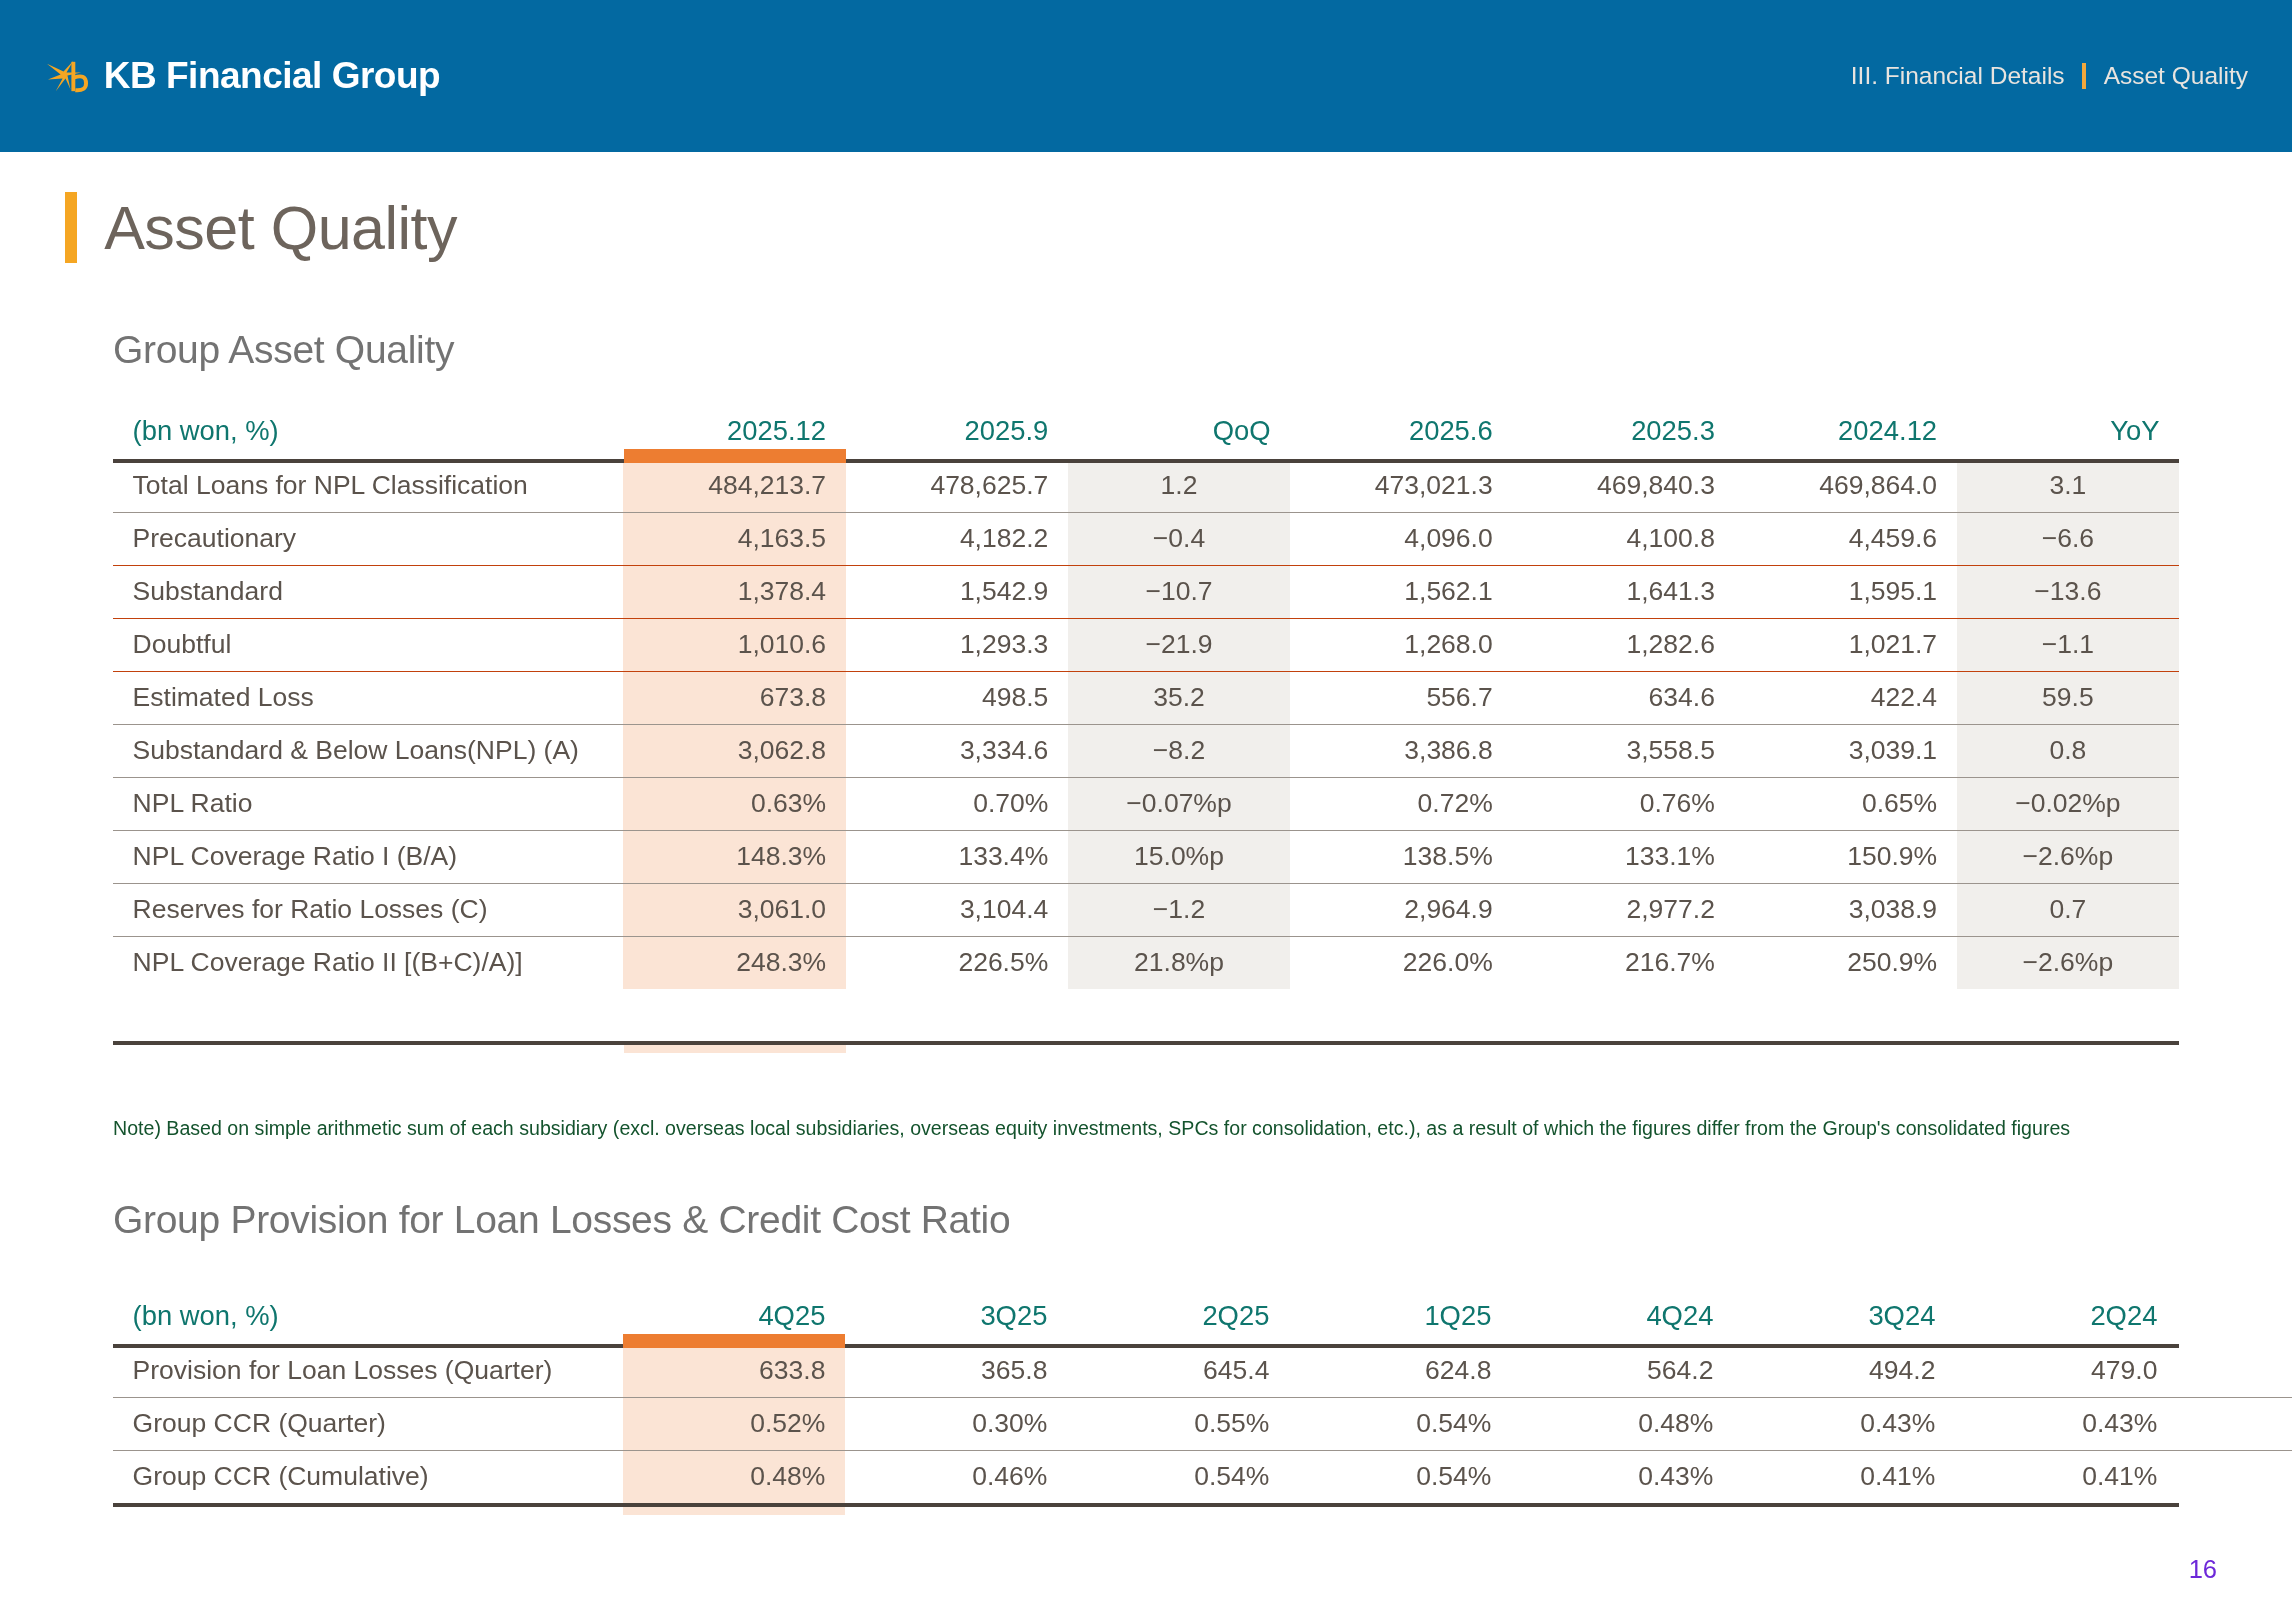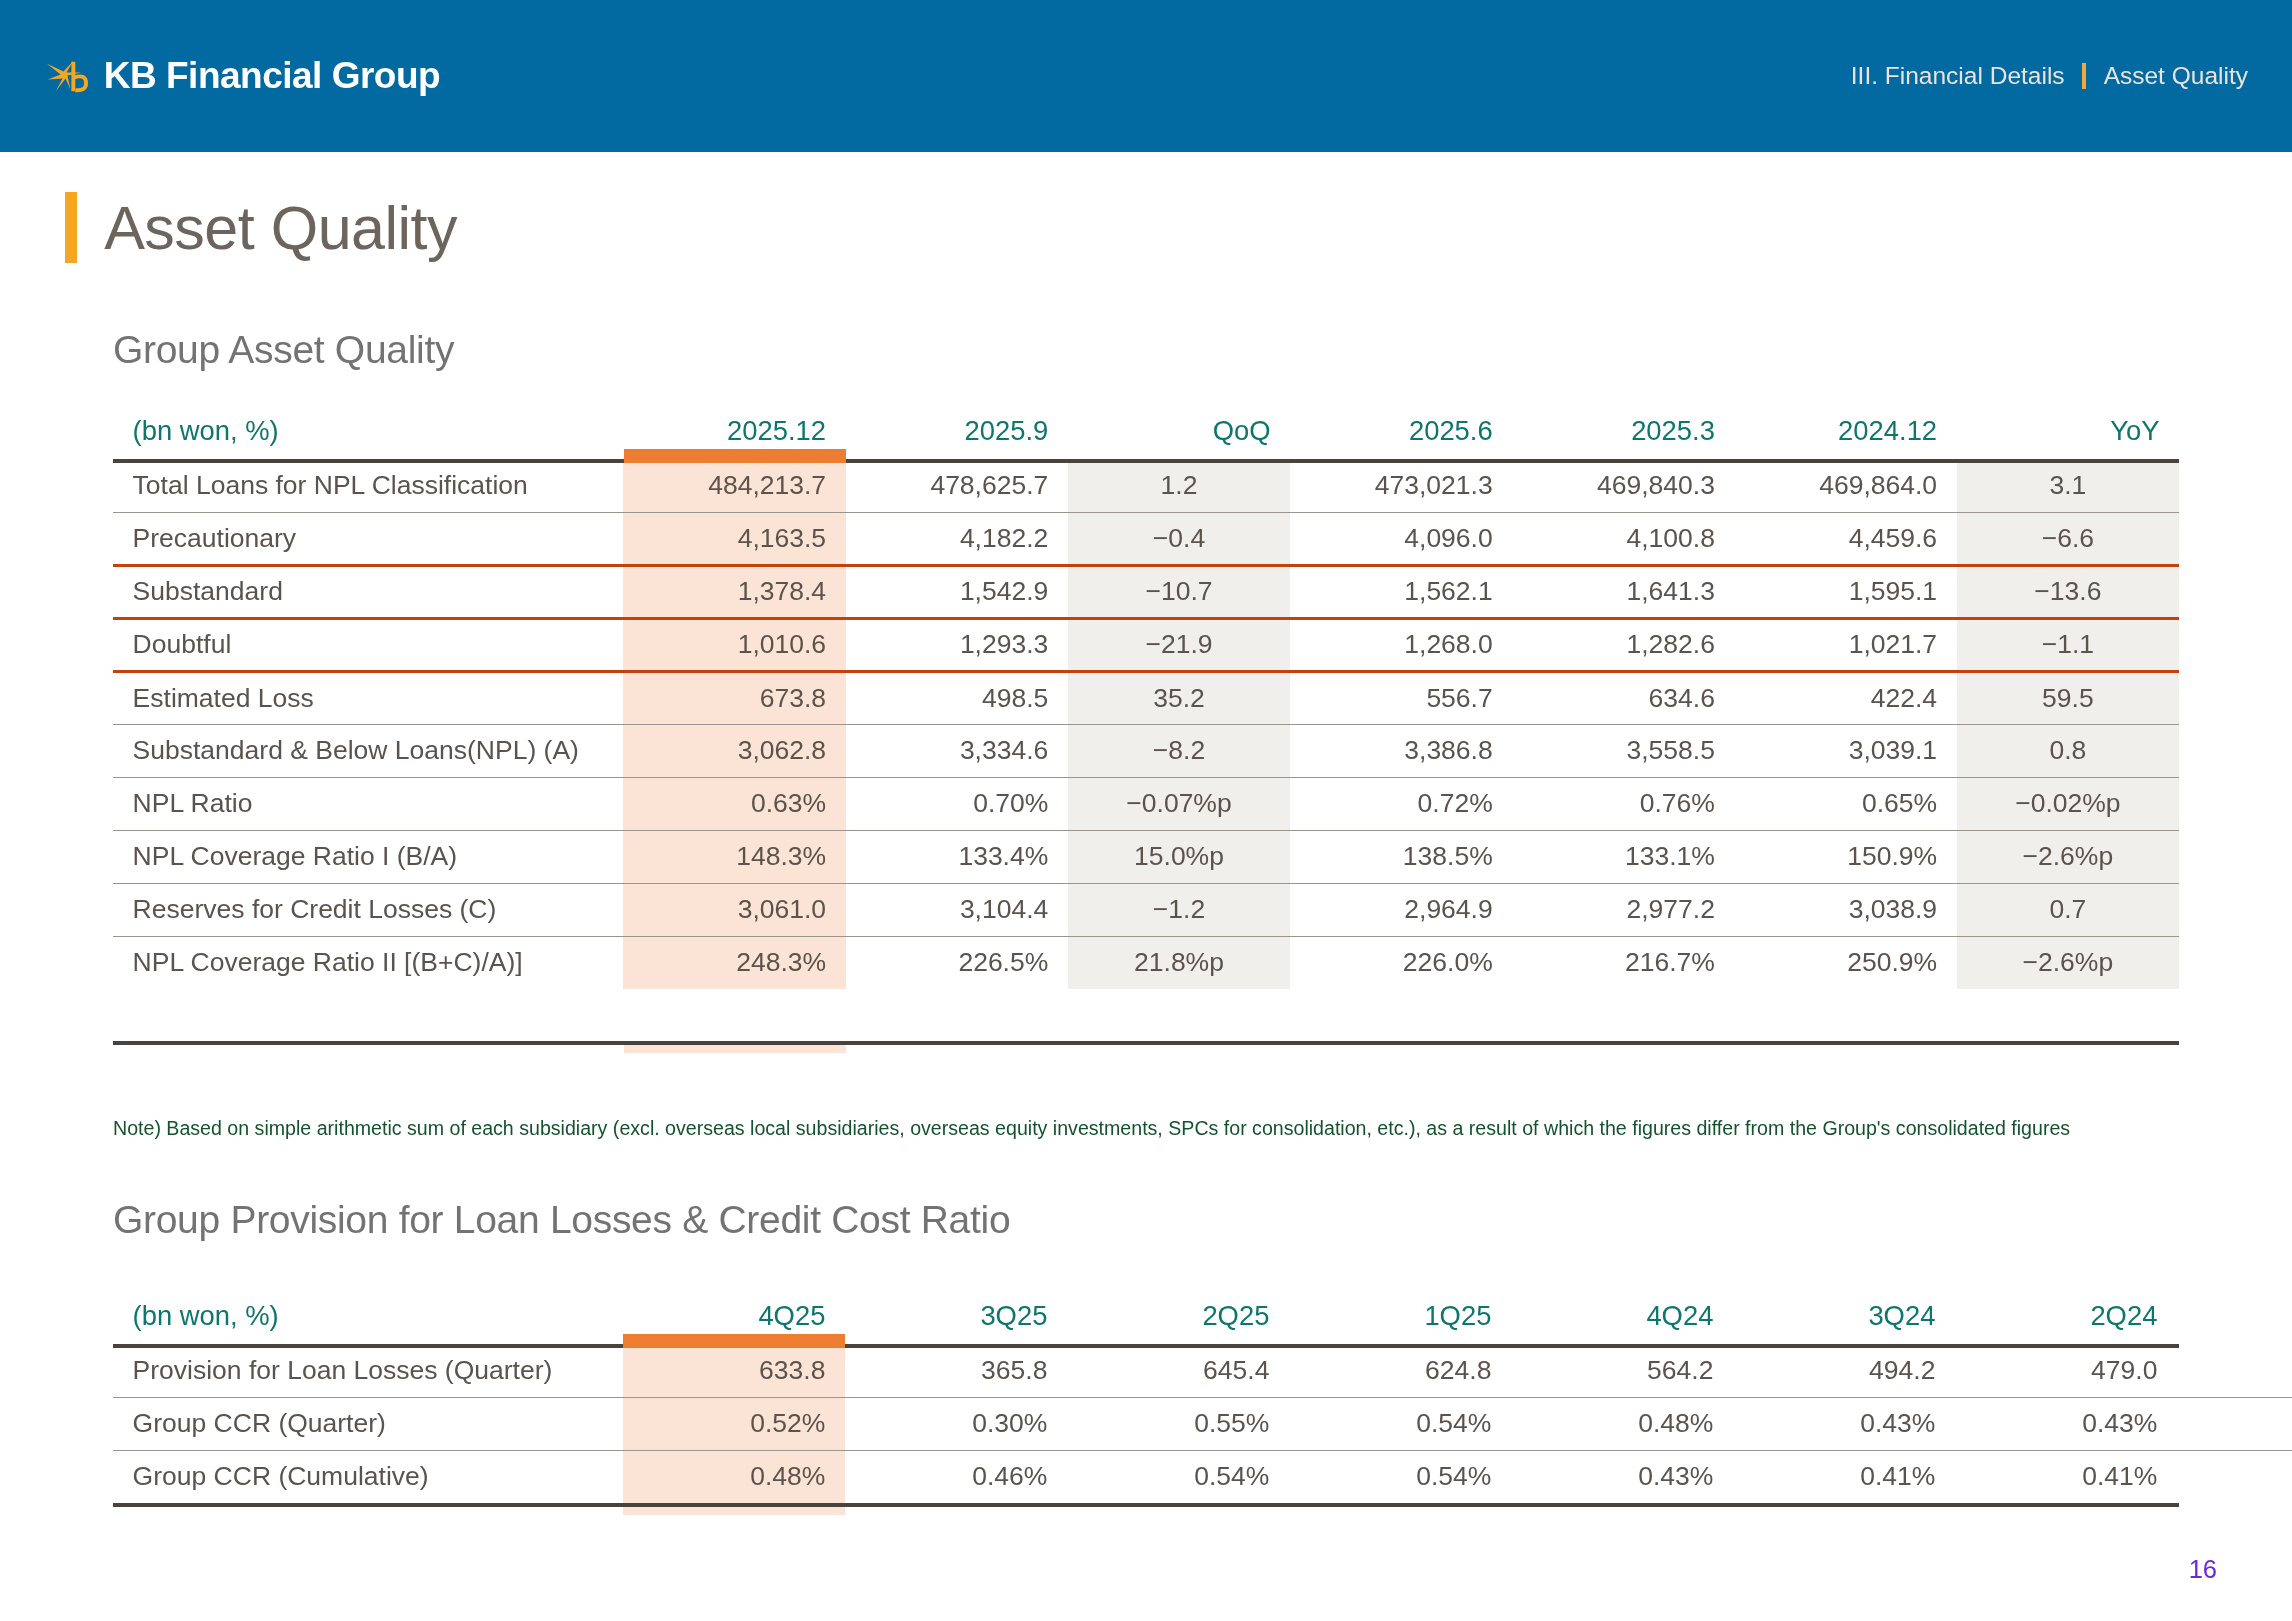--- a/index.html
+++ b/index.html
@@ -89,21 +89,21 @@
   
   tbody td { height: 53px; vertical-align: middle; }
   td.lbl { text-align: left; padding-left: 7.8px; }
   td.num { text-align: right; }
   td.hl  { font-weight: bold; color: #3f3a35; background: #fbe4d5; }
   td.shade { background: #f1efec; text-align: center; }
   td.indent { padding-left: 41px; color: #6b635c; }
 
   
   tbody tr.rule > td { border-top: 1.5px solid #9b948d; }
-  tbody tr.rule-thin > td { border-top: 3px solid #c2410c; }
+  tbody tr.rule-thin > td { border-top: 1px solid #c2410c; }
 
   
   .rule-top, .rule-bottom {
     position: absolute; left: 0; width: 2066px;
     height: 3.9px; background: #4a423c;
   }
 
   
   .hl-tab {
     position: absolute; height: 13.7px; background: #ed7d31;
@@ -250,21 +250,21 @@
           <td class="lbl">NPL Coverage Ratio I (B/A)</td>
           <td class="num hl">148.3%</td>
           <td class="num">133.4%</td>
           <td class="num shade">15.0%p</td>
           <td class="num">138.5%</td>
           <td class="num">133.1%</td>
           <td class="num">150.9%</td>
           <td class="num shade">−2.6%p</td>
         </tr>
         <tr class="rule">
-          <td class="lbl">Reserves for Credit Losses (C)</td>
+          <td class="lbl">Reserves for Ratio Losses (C)</td>
           <td class="num hl">3,061.0</td>
           <td class="num">3,104.4</td>
           <td class="num shade">−1.2</td>
           <td class="num">2,964.9</td>
           <td class="num">2,977.2</td>
           <td class="num">3,038.9</td>
           <td class="num shade">0.7</td>
         </tr>
         <tr class="rule">
           <td class="lbl">NPL Coverage Ratio II [(B+C)/A)]</td>

